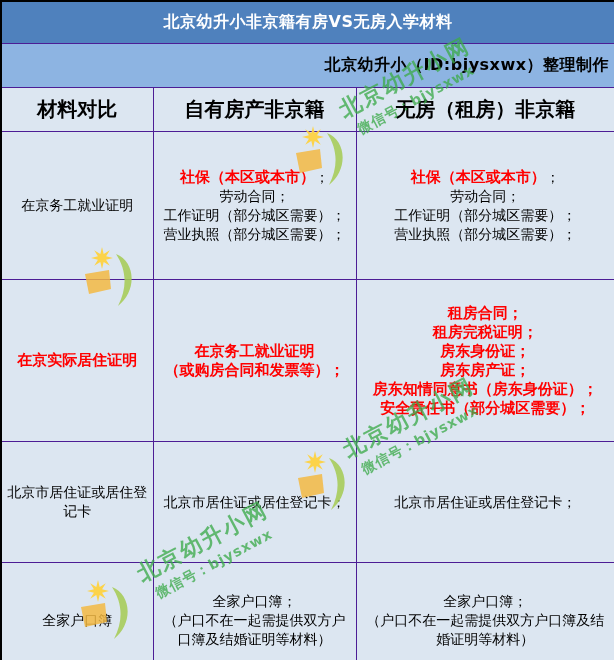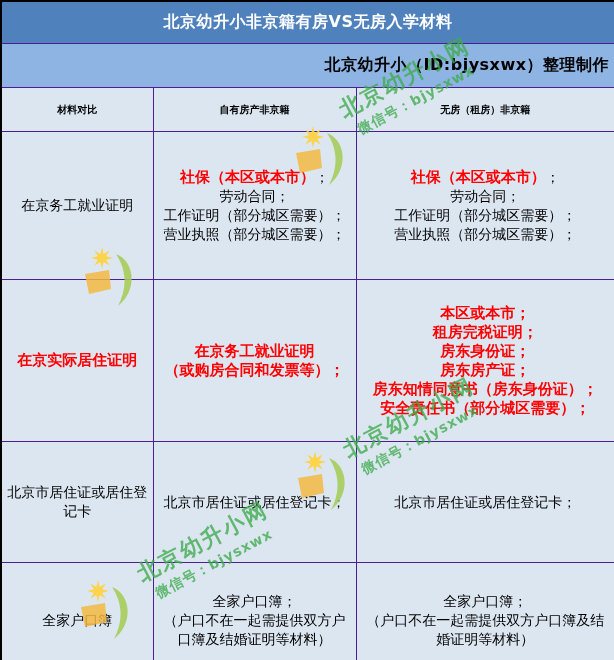--- a/index.html
+++ b/index.html
@@ -3,21 +3,21 @@
 <meta charset="utf-8">
 <style>
   html,body{margin:0;padding:0;background:#fff;}
   body{font-family:"DejaVu Sans","Liberation Sans",sans-serif;}
   .page{position:relative;width:614px;height:660px;overflow:hidden;background:#dce6f1;}
   table{border-collapse:collapse;width:614px;table-layout:fixed;}
   td,th{border:1px solid #4c1d95;}
   table{border:2px solid #000;}
   .title-cell{height:37px;background:#4f81bd;color:#ffffff;font-weight:700;font-size:16px;text-align:center;letter-spacing:0.5px;}
   .subtitle-cell{height:39px;background:#8db4e2;color:#000;font-weight:700;font-size:16px;text-align:right;letter-spacing:0.5px;padding-left:37px;}
-  th{height:41px;background:#dce6f1;color:#000;font-weight:700;font-size:10px;text-align:center;margin-top:36px;}
+  th{height:41px;background:#dce6f1;color:#000;font-weight:700;font-size:20px;text-align:center;margin-top:36px;}
   td{background:#dce6f1;color:#000;font-size:14px;text-align:center;vertical-align:middle;padding:2px 5px;}
   tr.r1 td{height:143px;margin-left:46px;}
   tr.r2 td{height:157px;}
   tr.r3 td{height:116px;}
   tr.r4 td{height:110px;}
   .line{line-height:19px;}
   .red{color:#ff0000;font-weight:700;font-size:15px;}
   
   .wm{position:absolute;pointer-events:none;z-index:5;}
   .wm-text{width:190px;text-align:center;transform:rotate(-28deg);color:rgba(62,170,75,0.78);font-weight:700;}
@@ -69,21 +69,21 @@
         </tr>
         <tr class="r2">
           <td>
             <div class="line"><span class="red">在京实际居住证明</span></div>
           </td>
           <td>
             <div class="line"><span class="red">在京务工就业证明</span></div>
             <div class="line"><span class="red">（或购房合同和发票等）；</span></div>
           </td>
           <td>
-            <div class="line"><span class="red">本区或本市；</span></div>
+            <div class="line"><span class="red">租房合同；</span></div>
             <div class="line"><span class="red">租房完税证明；</span></div>
             <div class="line"><span class="red">房东身份证；</span></div>
             <div class="line"><span class="red">房东房产证；</span></div>
             <div class="line"><span class="red">房东知情同意书（房东身份证）；</span></div>
             <div class="line"><span class="red">安全责任书（部分城区需要）；</span></div>
           </td>
         </tr>
         <tr class="r3">
           <td>
             <div class="line"><span>北京市居住证或居住登记卡</span></div>

